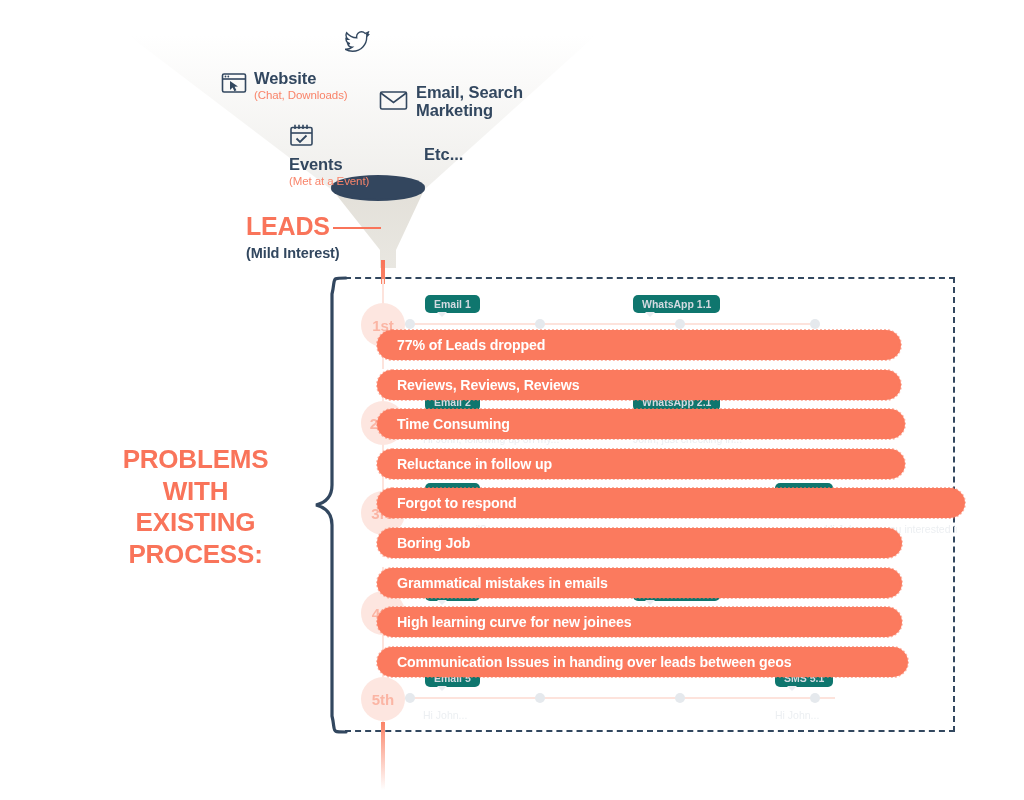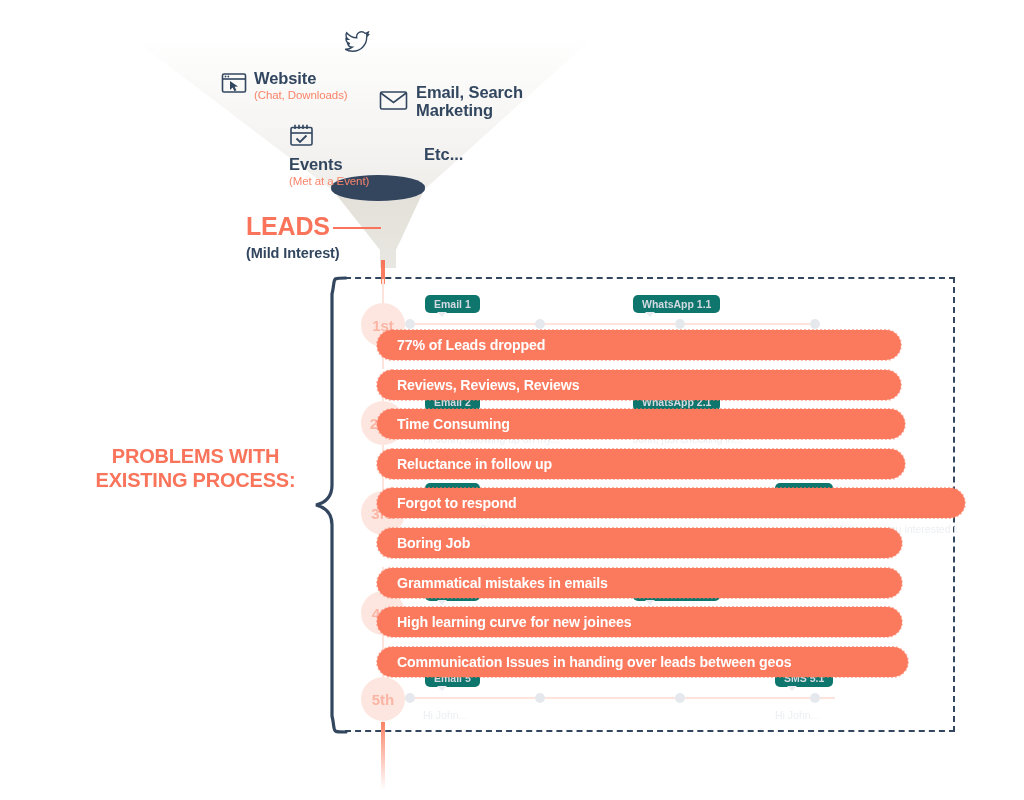--- a/index.html
+++ b/index.html
@@ -43,21 +43,21 @@
   
   #dash-box{
     position:absolute;left:345px;top:277px;width:610px;height:455px;
     border:2px dashed #32475f;border-left:none;box-sizing:border-box;
   }
   #brace{position:absolute;left:310px;top:270px;}
 
   
   #problems-heading{
     position:absolute;left:88px;top:444px;width:215px;text-align:center;
-    color:#f9745a;font-weight:bold;font-size:20px;line-height:1.22;letter-spacing:-0.2px;
+    color:#f9745a;font-weight:bold;font-size:26px;line-height:1.22;letter-spacing:-0.2px;
   }
 
   
   #faded{position:absolute;left:345px;top:277px;width:612px;height:456px;overflow:hidden;}
   .tl{position:absolute;left:0;width:612px;height:70px;}
   .tl .spine{position:absolute;left:37px;top:-10px;width:2px;height:90px;background:#fde3dc;}
   .tl .circ{
     position:absolute;left:16px;top:14px;width:44px;height:44px;border-radius:50%;
     background:#fde6e0;color:#fbb5a4;font-weight:bold;font-size:15px;
     display:flex;align-items:center;justify-content:center;

